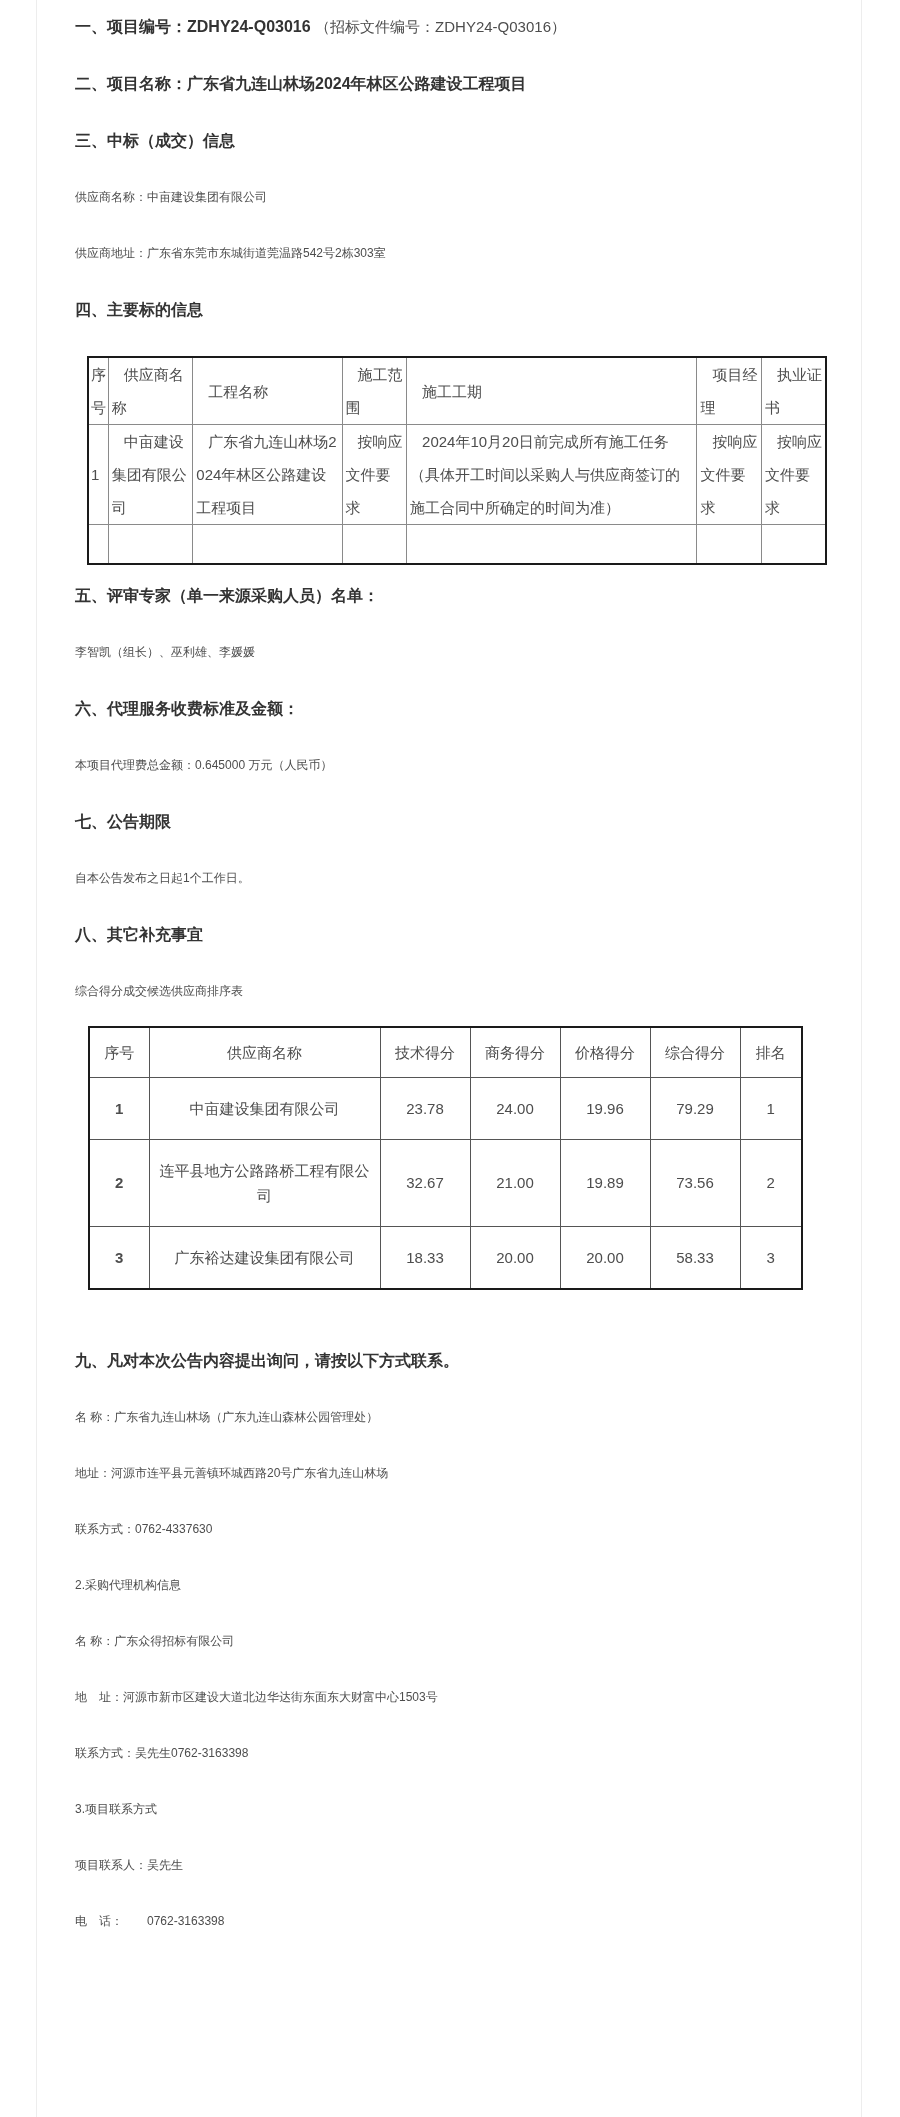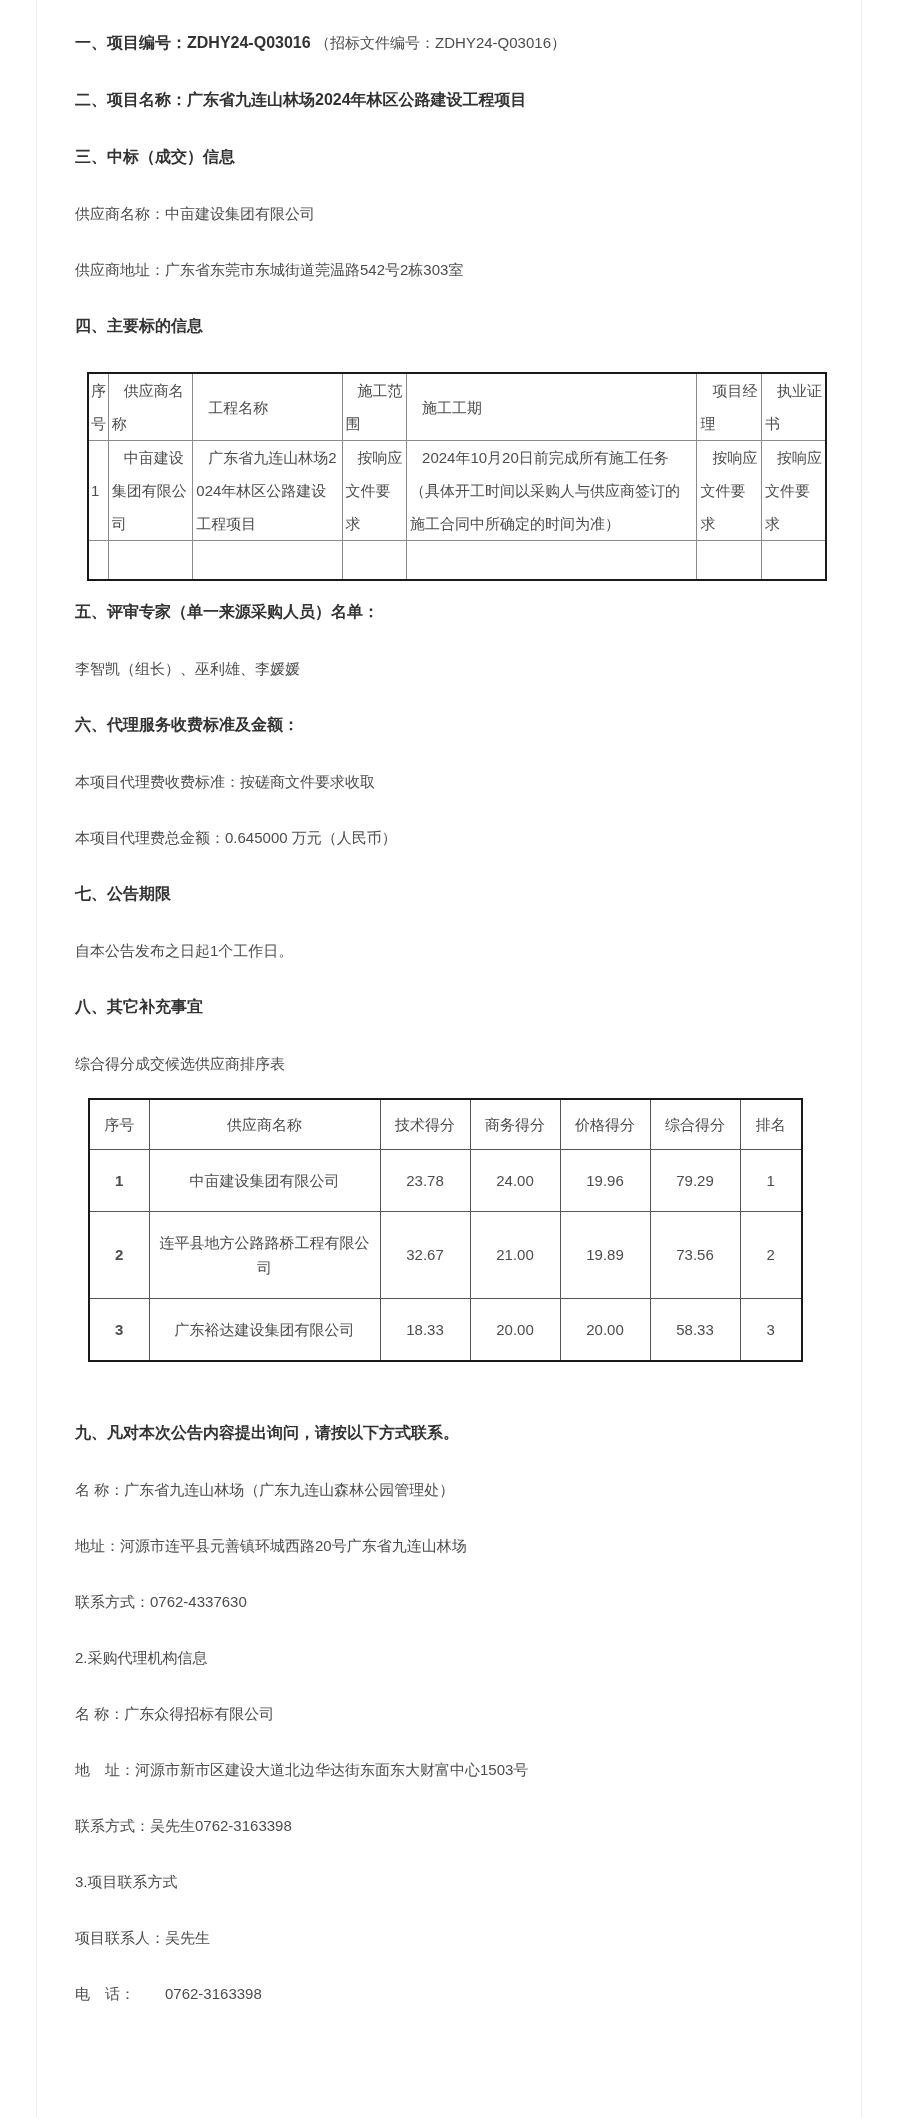--- a/index.html
+++ b/index.html
@@ -19,29 +19,29 @@
     padding: 16px 0 26px 0;
     background: #ffffff;
   }
   .inner { padding: 0 38px; }
 
   .heading {
     font-size: 16px;
     font-weight: bold;
     color: #333333;
     line-height: 22px;
-    margin: 16px 0 35px 0;
+    margin: 0 0 35px 0;
   }
   .heading .normal-part {
     font-weight: normal;
     color: #4d4d4d;
     font-size: 15px;
   }
   .line {
-    font-size: 15px;
+    font-size: 12px;
     color: #4d4d4d;
     line-height: 21px;
     margin: 0 0 35px 0;
     white-space: pre-wrap;
   }
   .line.pre-table { margin-bottom: 24px; }
 
   
   table.t1 {
     border-collapse: collapse;
@@ -149,21 +149,20 @@
           <td></td>
           <td></td>
         </tr>
       </tbody>
     </table>
 
     <div class="heading">五、评审专家（单一来源采购人员）名单：</div>
     <p class="line">李智凯（组长）、巫利雄、李媛媛</p>
 
     <div class="heading">六、代理服务收费标准及金额：</div>
-    <p class="line">本项目代理费收费标准：按磋商文件要求收取</p>
     <p class="line">本项目代理费总金额：0.645000 万元（人民币）</p>
 
     <div class="heading">七、公告期限</div>
     <p class="line">自本公告发布之日起1个工作日。</p>
 
     <div class="heading">八、其它补充事宜</div>
     <p class="line pre-table">综合得分成交候选供应商排序表</p>
 
     <table class="t2">
       <colgroup>

